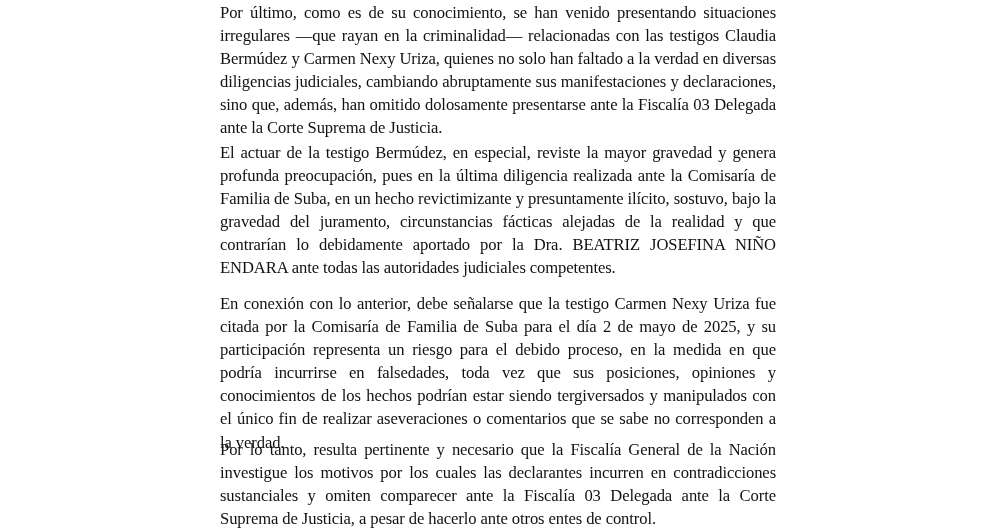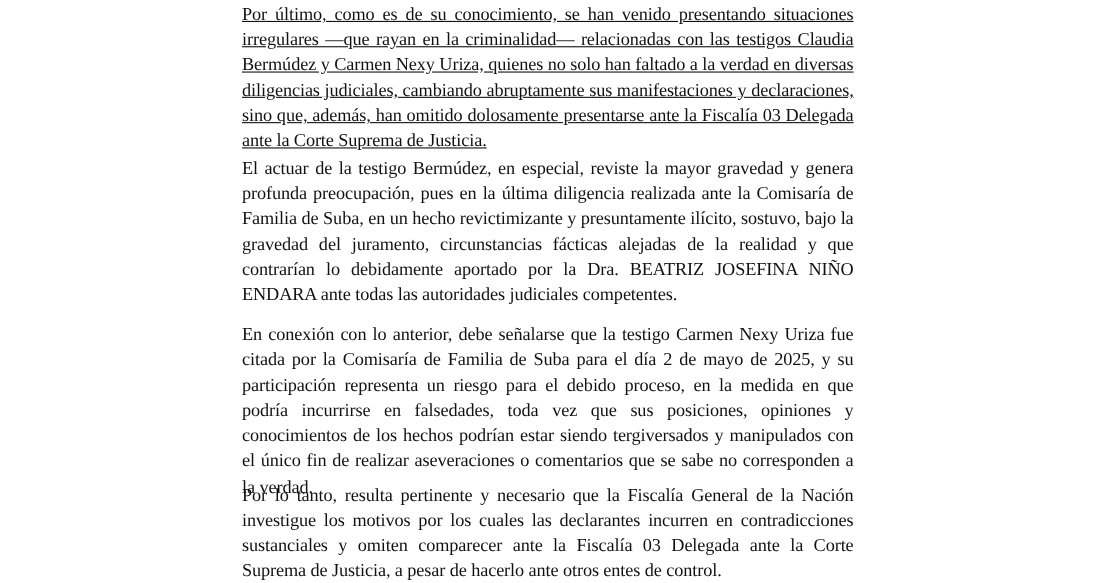--- a/index.html
+++ b/index.html
@@ -16,21 +16,21 @@
   }
   .para {
     position: absolute;
     left: 0;
     width: 556px;
     margin: 0;
     text-align: justify;
     text-align-last: left;
     letter-spacing: -0.1px;
   }
-  .p1 { top: 1px; text-decoration: underline; }
+  .p1 { top: 1px; }
   .p2 { top: 141px; }
   .p3 { top: 292px; }
   .p4 { top: 438px; }
 </style>
 </head>
 <body>
 
 <div class="page">
   <p class="para p1">Por último, como es de su conocimiento, se han venido presentando situaciones irregulares —que rayan en la criminalidad— relacionadas con las testigos Claudia Bermúdez y Carmen Nexy Uriza, quienes no solo han faltado a la verdad en diversas diligencias judiciales, cambiando abruptamente sus manifestaciones y declaraciones, sino que, además, han omitido dolosamente presentarse ante la Fiscalía 03 Delegada ante la Corte Suprema de Justicia.</p>
   <p class="para p2">El actuar de la testigo Bermúdez, en especial, reviste la mayor gravedad y genera profunda preocupación, pues en la última diligencia realizada ante la Comisaría de Familia de Suba, en un hecho revictimizante y presuntamente ilícito, sostuvo, bajo la gravedad del juramento, circunstancias fácticas alejadas de la realidad y que contrarían lo debidamente aportado por la Dra. BEATRIZ JOSEFINA NIÑO ENDARA ante todas las autoridades judiciales competentes.</p>

